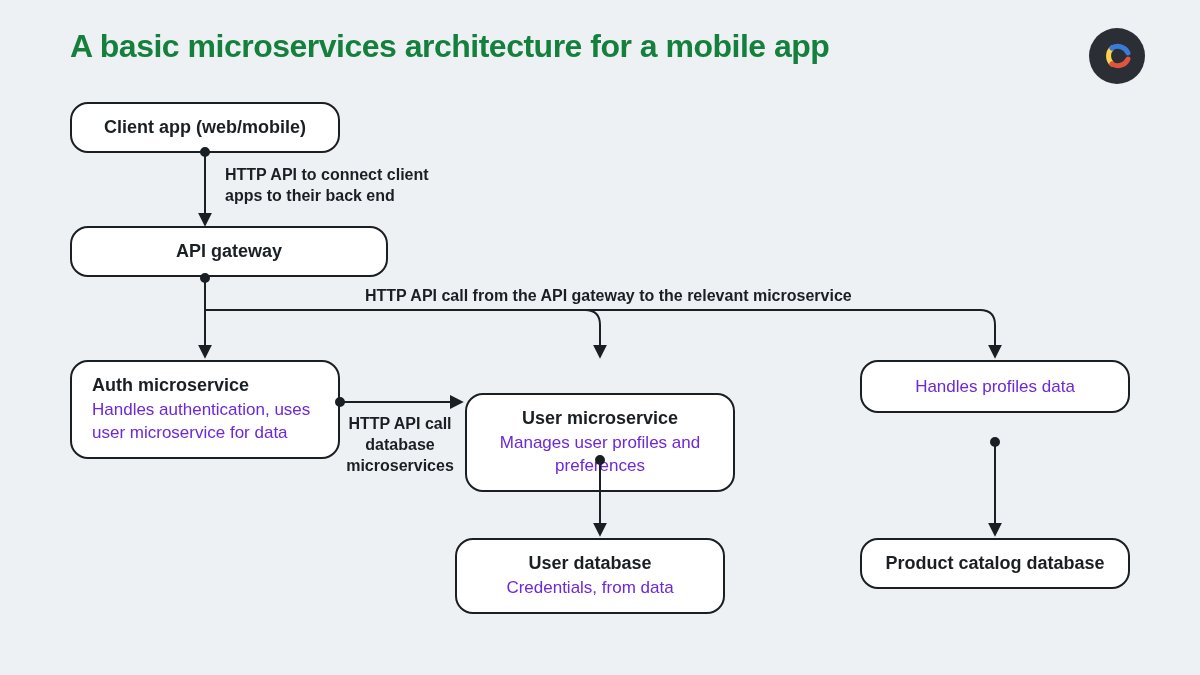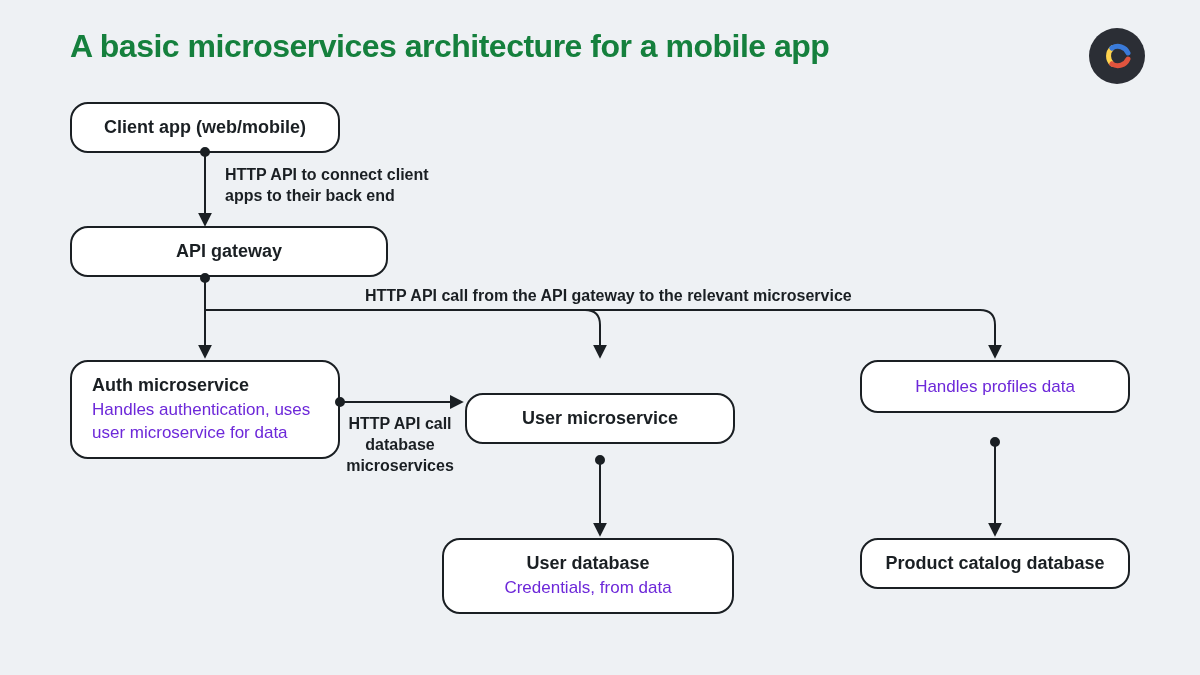--- a/index.html
+++ b/index.html
@@ -89,27 +89,28 @@
   <div class="n-title">API gateway</div>
 </div>
 
 <div class="node" style="left:70px; top:360px; width:270px; text-align:left;">
   <div class="n-title">Auth microservice</div>
   <div class="n-sub">Handles authentication, uses user microservice for data</div>
 </div>
 
 <div class="node" style="left:465px; top:360px; width:270px;margin-top:33px;">
   <div class="n-title">User microservice</div>
+  <div class="n-sub">Manages user profiles and preferences</div>
 </div>
 
 <div class="node" style="left:860px; top:360px; width:270px;">
   <div class="n-sub">Handles profiles data</div>
 </div>
 
-<div class="node" style="left:442px; top:538px; width:292px;">
+<div class="node" style="left:455px; top:538px; width:270px;">
   <div class="n-title">User database</div>
   <div class="n-sub">Credentials, from data</div>
 </div>
 
 <div class="node" style="left:860px; top:538px; width:270px;">
   <div class="n-title">Product catalog database</div>
 </div>
 
 <div class="edge-label" style="left:225px; top:165px; width:230px;">HTTP API to connect client apps to their back end</div>
 

